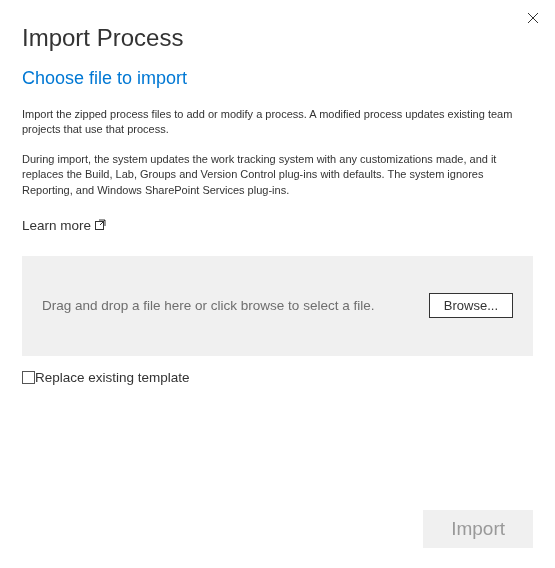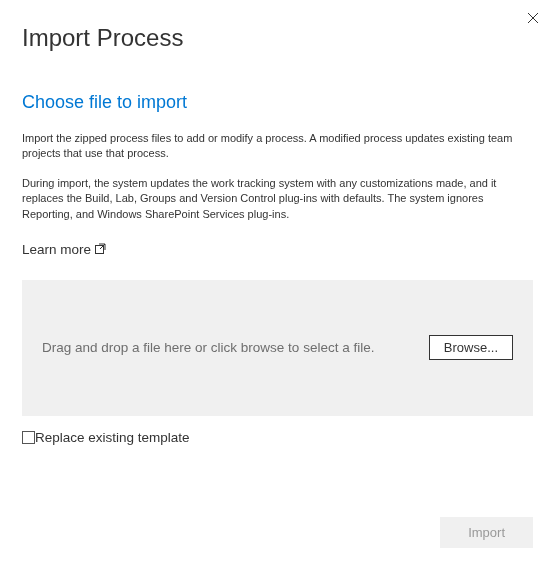--- a/index.html
+++ b/index.html
@@ -31,21 +31,21 @@
       width: 12px;
       height: 12px;
     }
     .content {
       padding: 20px 22px 0 22px;
     }
     .heading {
       font-size: 24px;
       font-weight: 400;
       color: #333333;
-      margin-bottom: 40px;
+      margin-bottom: 16px;
       margin-top: 4px;
     }
     .subheading {
       font-size: 18px;
       font-weight: 400;
       color: #0078d4;
       margin-bottom: 18px;
     }
     .paragraph {
       font-size: 11px;
@@ -63,21 +63,21 @@
       cursor: pointer;
     }
     .learn-more-icon {
       font-size: 11px;
       display: inline-block;
     }
     .dropzone {
       margin-top: 22px;
       background: #f0f0f0;
       border: none;
-      height: 136px;
+      height: 100px;
       display: flex;
       align-items: center;
       justify-content: space-between;
       padding: 0 20px;
       gap: 32px;
     }
     .dropzone-text {
       font-size: 13.5px;
       color: #6e6e6e;
     }
@@ -105,21 +105,21 @@
       cursor: pointer;
       flex-shrink: 0;
     }
     .import-btn {
       position: absolute;
       bottom: 20px;
       right: 22px;
       background: #f0f0f0;
       border: none;
       padding: 8px 28px;
-      font-size: 13px;
+      font-size: 19px;
       font-family: inherit;
       color: #999999;
       cursor: default;
     }
   </style>
 </head>
 <body>
 
 <div class="close-btn">
   <svg viewBox="0 0 12 12">

